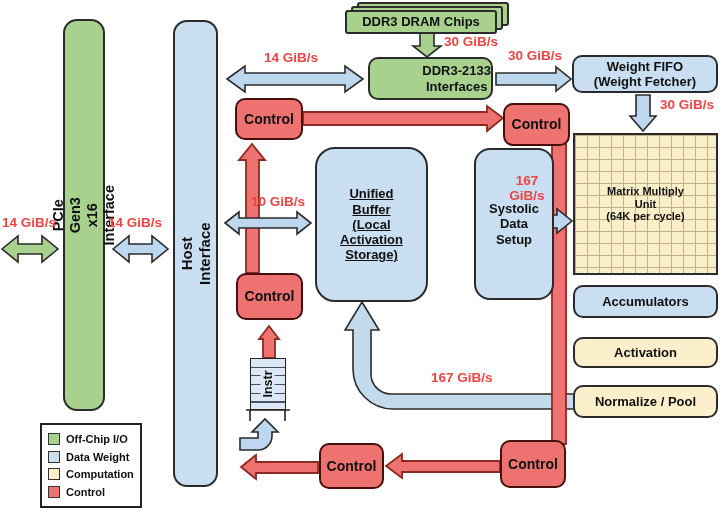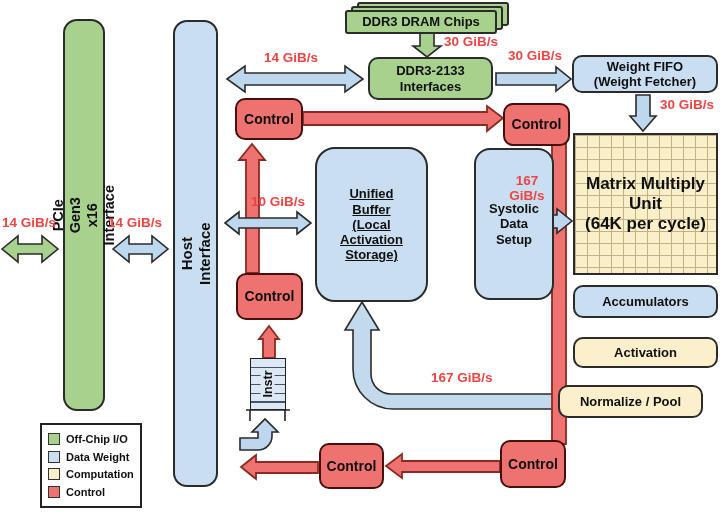--- a/index.html
+++ b/index.html
@@ -5,21 +5,21 @@
   html,body{margin:0;padding:0;background:#ffffff;}
   #stage{
     position:relative;width:726px;height:520px;background:#ffffff;overflow:hidden;
     font-family:"Liberation Sans",sans-serif;color:#101010;
   }
   .bx{
     position:absolute;box-sizing:border-box;border:2px solid #2b2b2b;
     display:flex;align-items:center;justify-content:center;text-align:center;
     font-weight:bold;color:#101010;line-height:1.18;
   }
-  .pre{white-space:pre-line;}
+  .pre{white-space:pre-line;justify-content:flex-end;}
   .green{background:#a9d18e;}
   .blue{background:#c9dff1;}
   .beige{background:#fbf0cb;}
   .red{background:#ee7270;border-color:#47100d;}
   .r10{border-radius:10px;}
   .r14{border-radius:14px;}
   .r16{border-radius:16px;margin-left:41px;}
   .r20{border-radius:20px;text-decoration:underline;}
   .vtext{transform:rotate(-90deg);white-space:pre-line;text-align:center;font-weight:bold;}
   .bw{
@@ -113,35 +113,35 @@
   <div class="bx green r10 z2 pre" style="left:368px;top:57px;width:125px;height:43px;font-size:13px;">
     <span class="pre">DDR3-2133
 Interfaces</span>
   </div>
 
   <div class="bx blue r10 z2" style="left:572px;top:55px;width:146px;height:38px;font-size:13px;">
     <span class="pre">Weight FIFO
 (Weight Fetcher)</span>
   </div>
 
-  <div class="bx grid z2" style="left:573px;top:133px;width:145px;height:142px;font-size:17px;">
+  <div class="bx grid z2" style="left:573px;top:133px;width:145px;height:142px;font-size:11px;">
     <span class="pre mmu-label">Matrix Multiply
 Unit
 (64K per cycle)</span>
   </div>
 
   <div class="bx blue r10 z2" style="left:573px;top:285px;width:145px;height:33px;font-size:13px;">
     <span>Accumulators</span>
   </div>
 
   <div class="bx beige r10 z2" style="left:573px;top:337px;width:145px;height:31px;font-size:13px;">
     <span>Activation</span>
   </div>
 
-  <div class="bx beige r10 z2" style="left:558px;top:385px;width:145px;height:33px;font-size:13px;">
+  <div class="bx beige r10 z2" style="left:573px;top:385px;width:145px;height:33px;font-size:13px;">
     <span>Normalize / Pool</span>
   </div>
 
   <div class="bx blue r20 z2" style="left:315px;top:147px;width:113px;height:155px;font-size:13px;">
     <span class="pre">Unified
 Buffer
 (Local
 Activation
 Storage)</span>
   </div>

